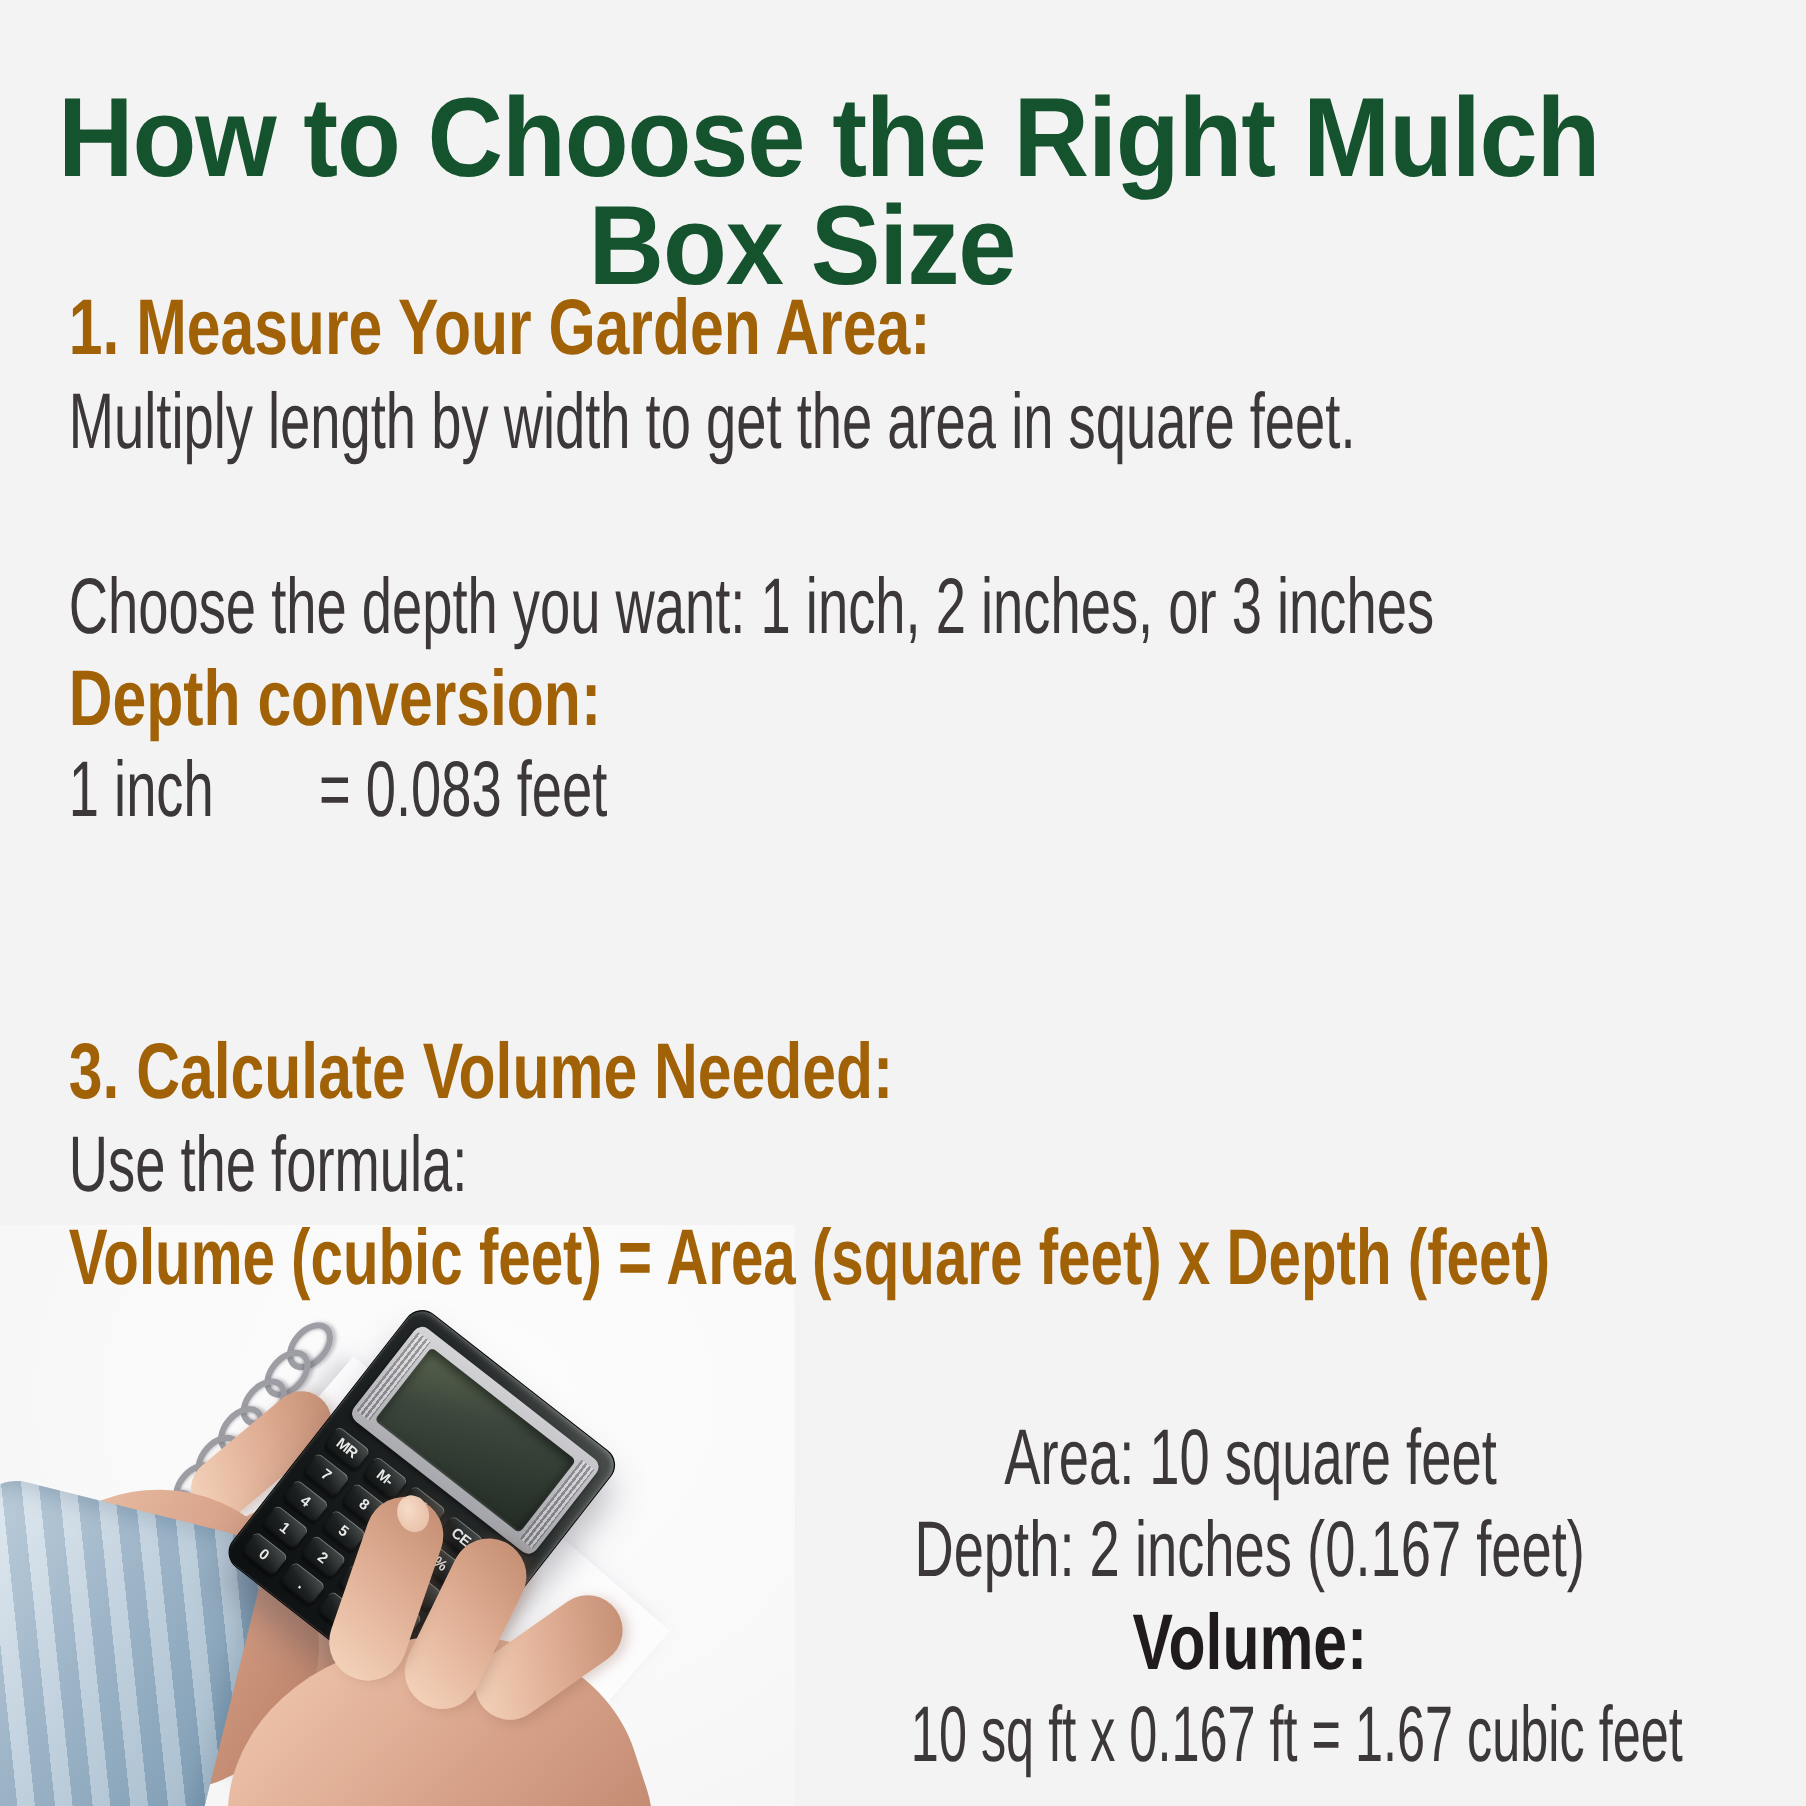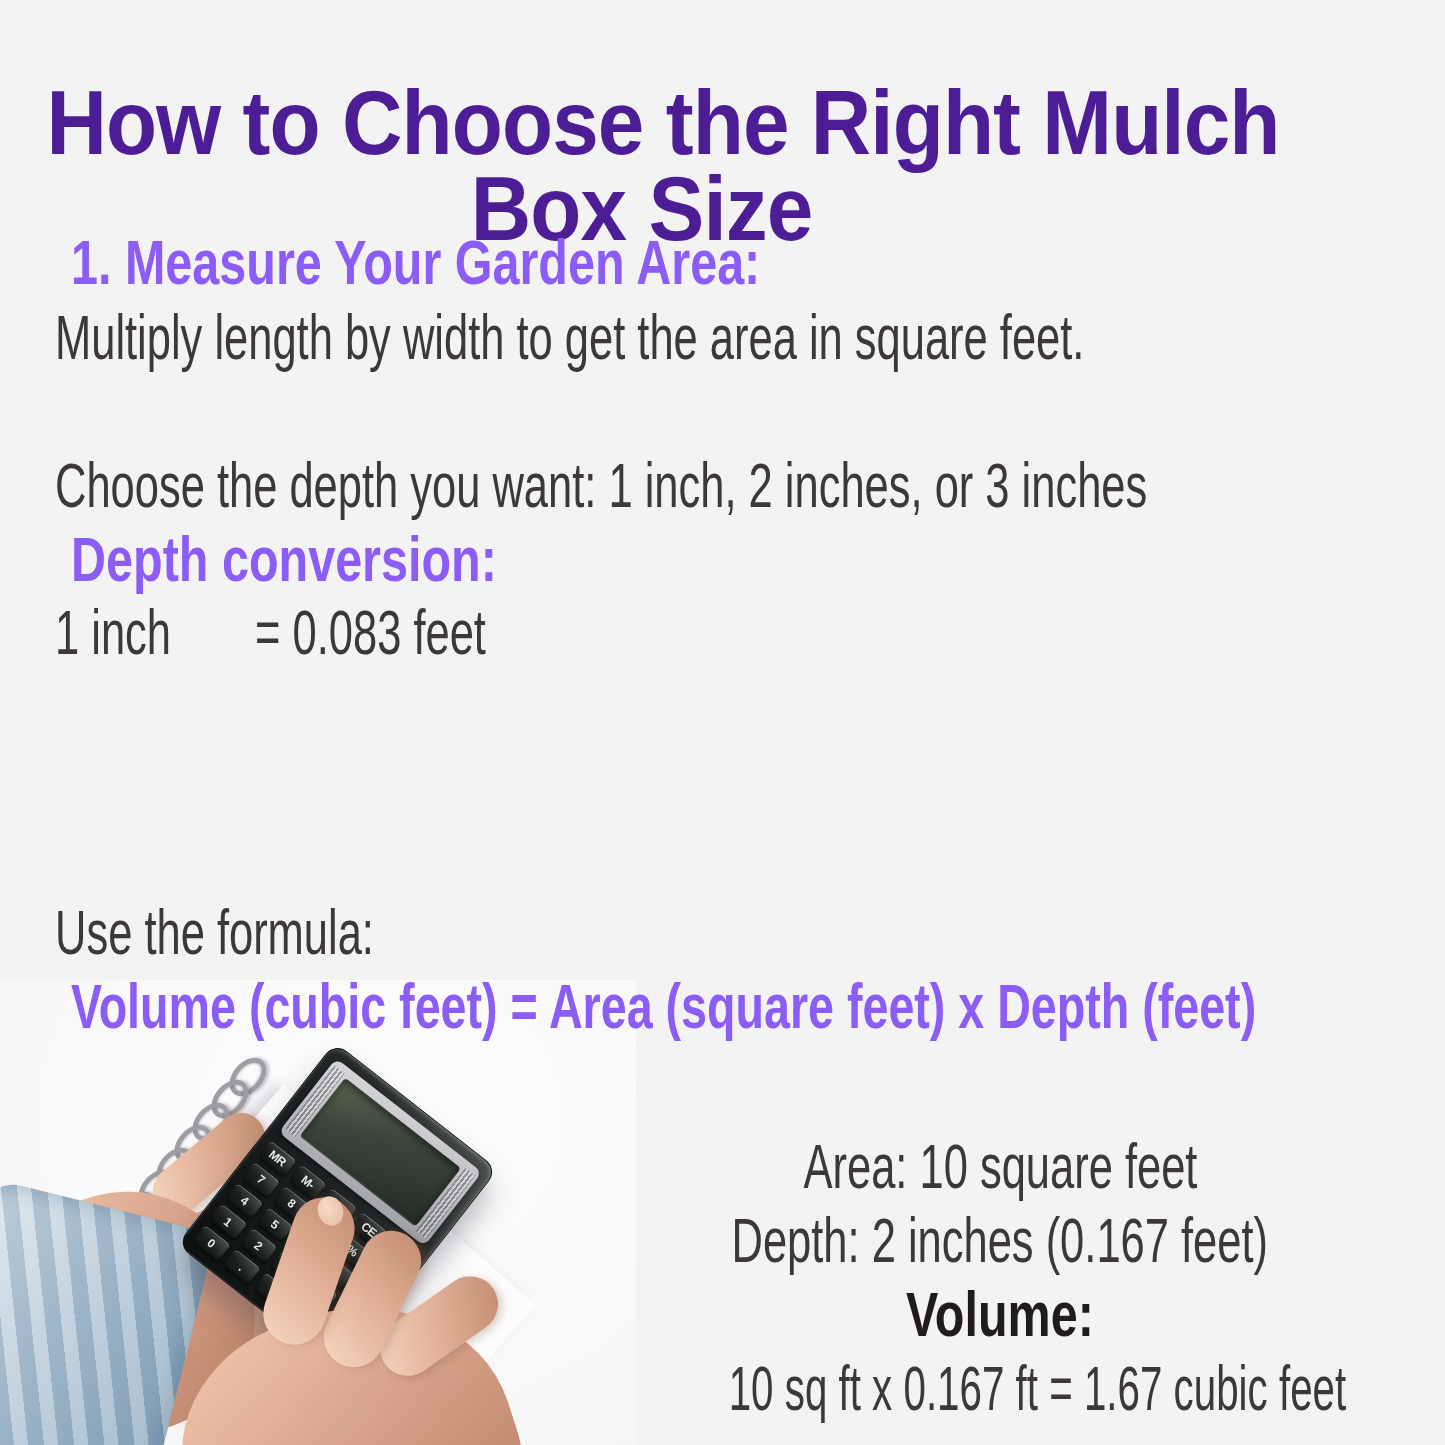--- a/index.html
+++ b/index.html
@@ -2,27 +2,27 @@
 <html><head>
 <meta charset="utf-8">
 <style>
   html,body{margin:0;padding:0;background:#e8e7e8;}
   .canvas{
     position:relative;width:1445px;height:1445px;background:#f4f3f4;
     overflow:hidden;font-family:"Liberation Sans","DejaVu Sans",sans-serif;
   }
 
   
-  .title{position:absolute;top:20px;left:0;width:1283px;text-align:center;
-         font-weight:700;font-size:90px;line-height:86px;color:#4c1d95;letter-spacing:-1px;}
+  .title{position:absolute;top:8px;left:0;width:1283px;text-align:center;
+         font-weight:700;font-size:90px;line-height:86px;color:#14532d;letter-spacing:-1px;}
   .title .tl{display:block;}
   .title .sx{display:inline-block;transform:scaleX(.93);transform-origin:50% 50%;white-space:nowrap;}
 
   .line{position:absolute;left:55px;font-size:63px;color:#3c3839;white-space:nowrap;line-height:1;}
-  .line.bold{font-weight:700;color:#8b5cf6;margin-left:16px;}
+  .line.bold{font-weight:700;color:#a16207;}
   .sx{display:inline-block;transform-origin:0 50%;white-space:pre;}
   .sx-r{transform:scaleX(.69);}
   .sx-b{transform:scaleX(.77);}
   .sx-f{transform:scaleX(.74);}
   .clabel{display:inline-block;width:290px;}
 
   .ex{position:absolute;left:555px;width:890px;text-align:center;font-size:63px;
       color:#3c3839;white-space:nowrap;line-height:1;}
   .ex.bold{font-weight:700;color:#201c1d;}
   .ex .sx{transform-origin:50% 50%;}
@@ -165,20 +165,21 @@
   <div class="line bold" style="top:231px"><span class="sx sx-b">1. Measure Your Garden Area:</span></div>
   <div class="line" style="top:306px"><span class="sx sx-r">Multiply length by width to get the area in square feet.</span></div>
   <div class="line" style="top:454px"><span class="sx sx-r">Choose the depth you want: 1 inch, 2 inches, or 3 inches</span></div>
 
   <div class="line bold" style="top:528px"><span class="sx sx-b">Depth conversion:</span></div>
 
   <div class="line" style="top:601px">
     <span class="sx sx-r"><span class="clabel">1 inch</span><span>= 0.083 feet</span></span>
   </div>
 
+  <div class="line bold" style="top:826px"><span class="sx sx-b">3. Calculate Volume Needed:</span></div>
   <div class="line" style="top:901px"><span class="sx sx-r">Use the formula:</span></div>
   <div class="line bold" style="top:975px"><span class="sx sx-f">Volume (cubic feet) = Area (square feet) x Depth (feet)</span></div>
 
   <div class="ex" style="top:1135px"><span class="sx sx-r">Area: 10 square feet</span></div>
   <div class="ex" style="top:1209px"><span class="sx sx-r">Depth: 2 inches (0.167 feet)</span></div>
   <div class="ex bold" style="top:1283px"><span class="sx sx-b">Volume:</span></div>
   <div class="ex" style="top:1357px"><span class="sx sx-l">10 sq ft x 0.167 ft = 1.67 cubic feet</span></div>
 
 </div>
 

